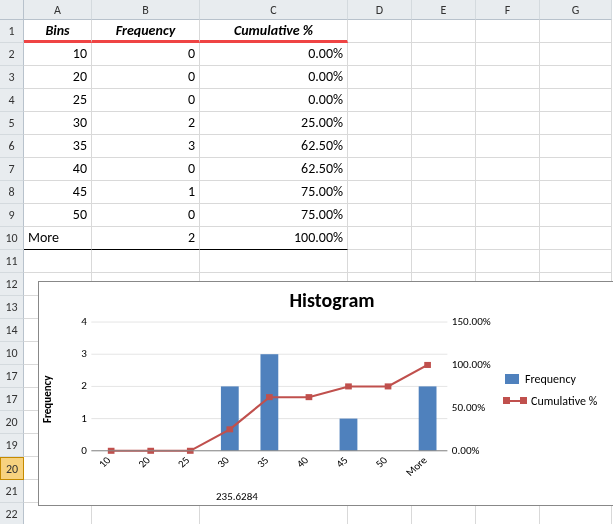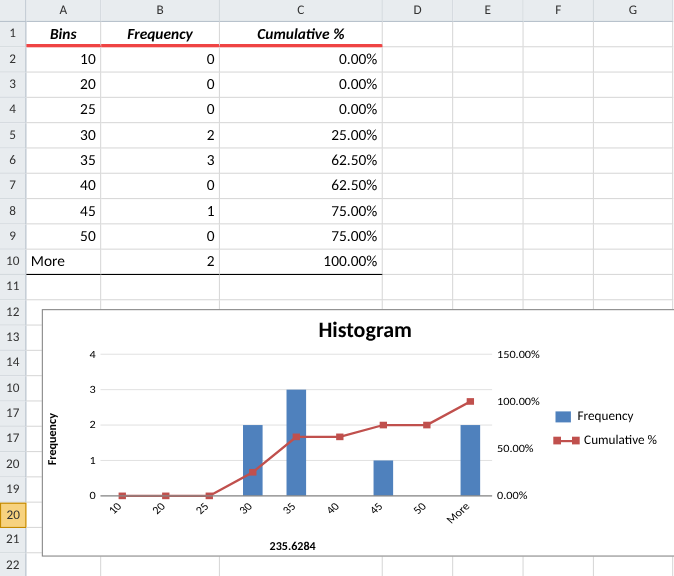--- a/index.html
+++ b/index.html
@@ -109,23 +109,23 @@
   .sw-bar { width:14px; height:10px; background:#4f81bd; }
   .sw-line { width:20px; height:2px; background:#c0504d; position:relative; }
   .sw-line::before, .sw-line::after {
     content:""; position:absolute; width:7px; height:7px; background:#c0504d; top:-3px;
   }
   .sw-line::before{ left:-2px;} .sw-line::after{ right:-2px;}
 
   .x-label-extra {
     position:absolute;
     bottom:2px;
-    left:206px;
+    left:177px;
     font-size:11px;
-    font-weight:bold;
+    font-weight:normal;
   }
 </style>
 </head>
 <body>
 
 <div class="grid">
 
   <div class="row colhdr-row">
     <div class="rowhdr"></div>
     <div class="colhdr colA">A</div>

